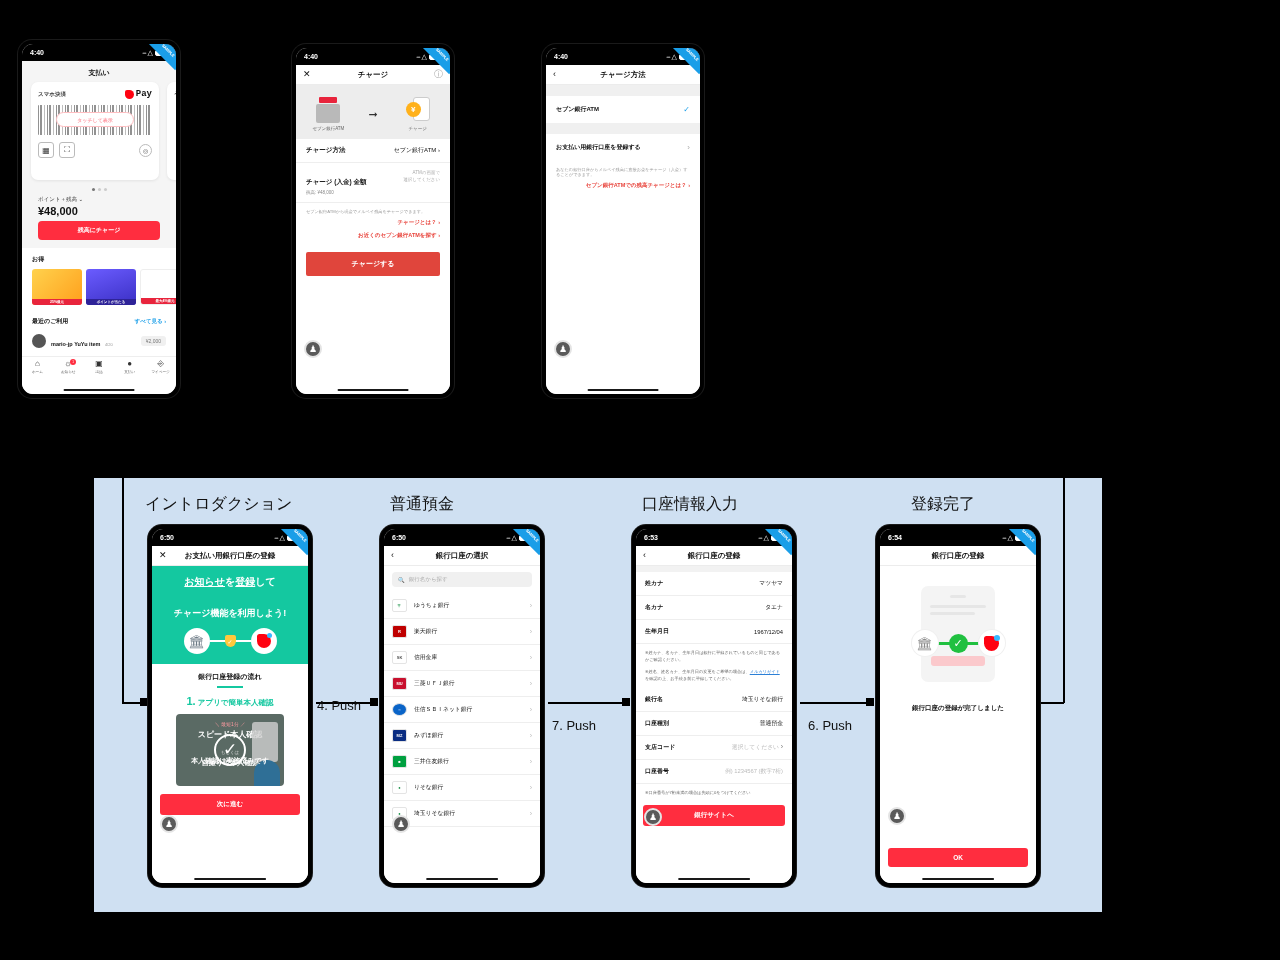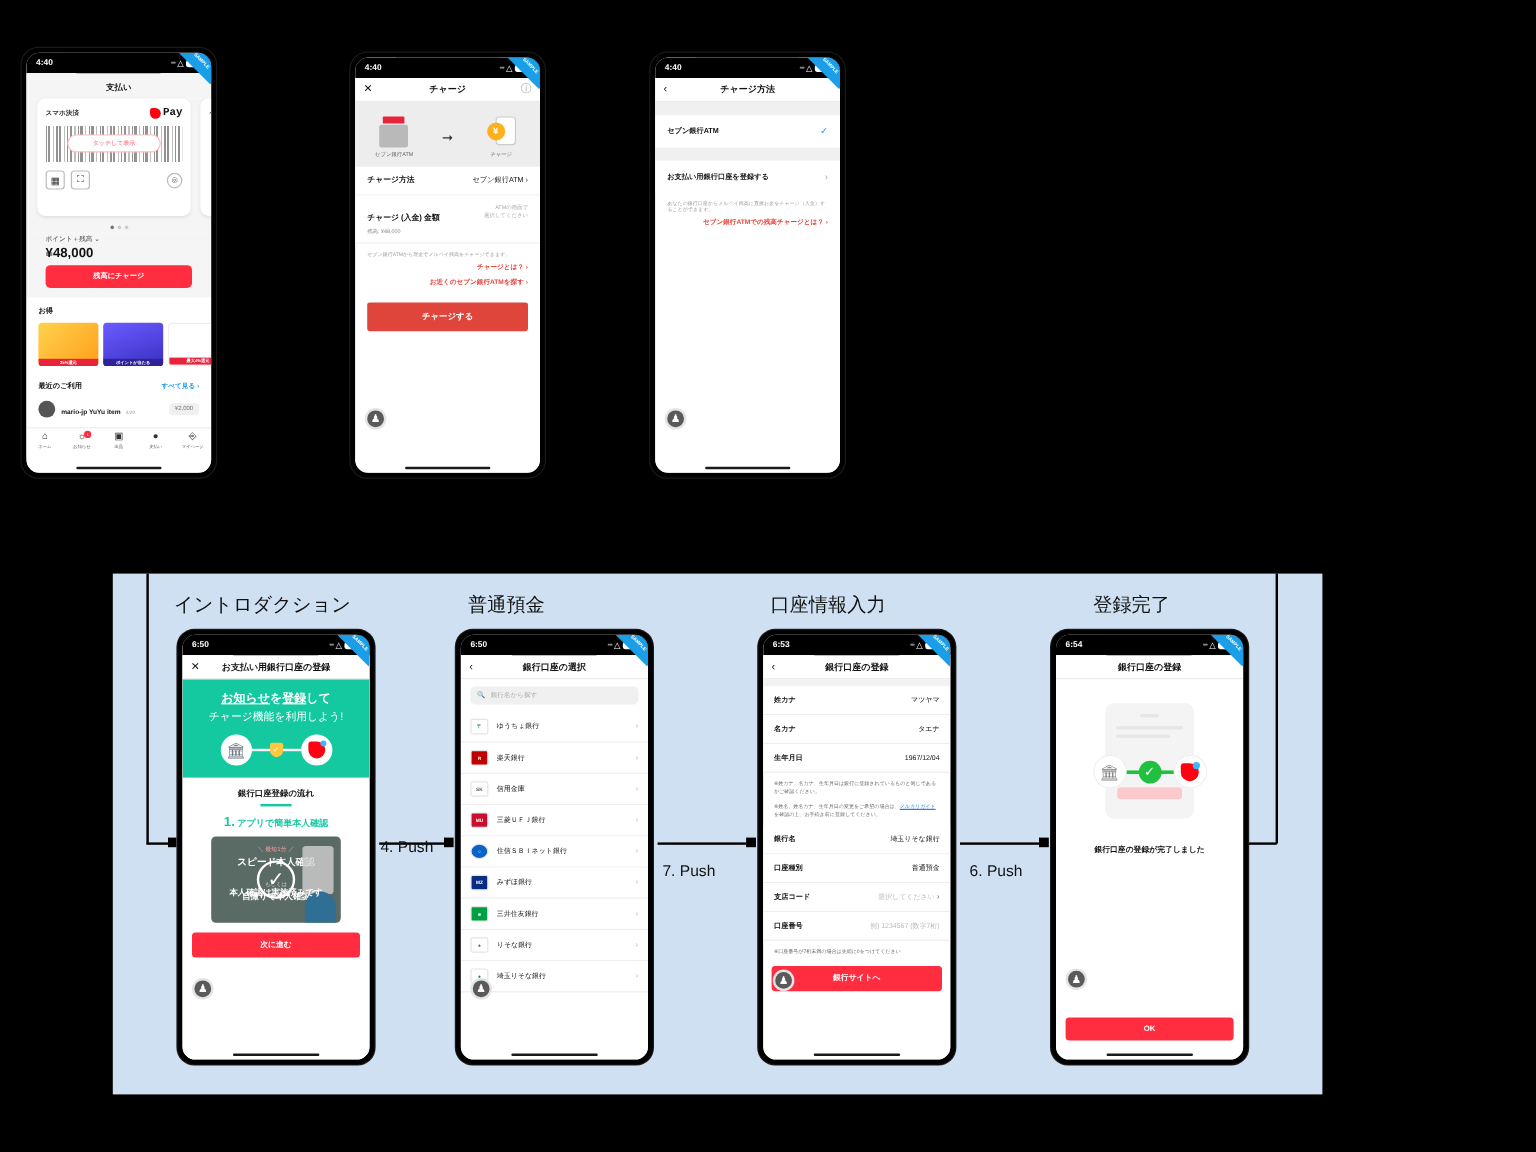--- a/index.html
+++ b/index.html
@@ -197,21 +197,21 @@
   
   #phone-intro   { left:148px; top:525px; width:164px; height:362px; }
   #phone-banks   { left:380px; top:525px; width:164px; height:362px; }
   #phone-form    { left:632px; top:525px; width:164px; height:362px; }
   #phone-done    { left:876px; top:525px; width:164px; height:362px; }
 
   
   .intro-hero { background:#14c8a0; padding:9px 8px 10px; text-align:center;}
   .ih-l1 { font-size:10px; font-weight:bold; color:#fff; }
   .ih-l1 u { text-decoration: underline; text-underline-offset:1px;}
-  .ih-l2 { font-size:9px; font-weight:normal; color:#fff; margin-top:2px;}
+  .ih-l2 { font-size:9px; font-weight:bold; color:#fff; margin-top:18px;}
   .ih-icons { display:flex; align-items:center; justify-content:center; gap:0; margin-top:8px;}
   .ih-circ { width:26px;height:26px;border-radius:50%;background:#fff;display:flex;align-items:center;justify-content:center;
      font-size:13px;color:#6d7b86; z-index:2;}
   .ih-line { width:20px;height:2px;background:#fff;}
   .ih-shield{width:11px;height:12px;background:#ffc83d;border-radius:2px 2px 50% 50%;z-index:3;margin:0 -5px;
      display:flex;align-items:center;justify-content:center;color:#fff;font-size:6px;}
   .ih-circ.red { background:#fff; }
   .ih-circ.red .m { width:14px;height:14px;background:#ff0211;border-radius:3px 60% 60% 60%; position:relative;}
   .ih-circ.red .m::after{content:"";position:absolute;right:-1px;top:-1px;width:5px;height:5px;border-radius:50%;background:#37b8ff;}
   .flow-t { text-align:center; font-size:7px; font-weight:bold; color:#111; padding:8px 0 4px;}

